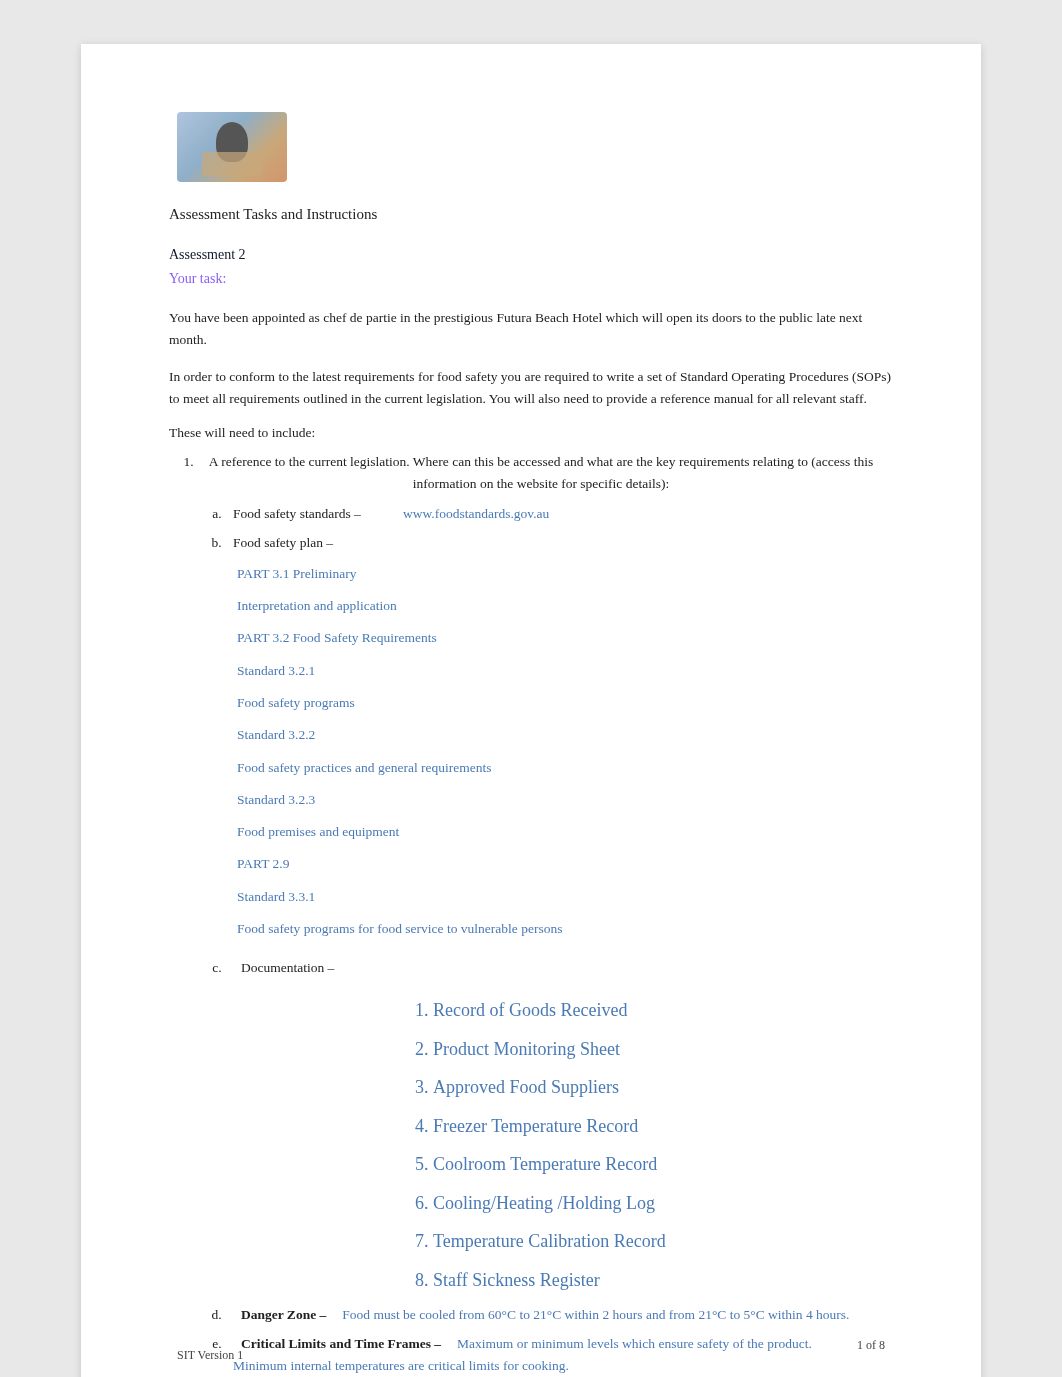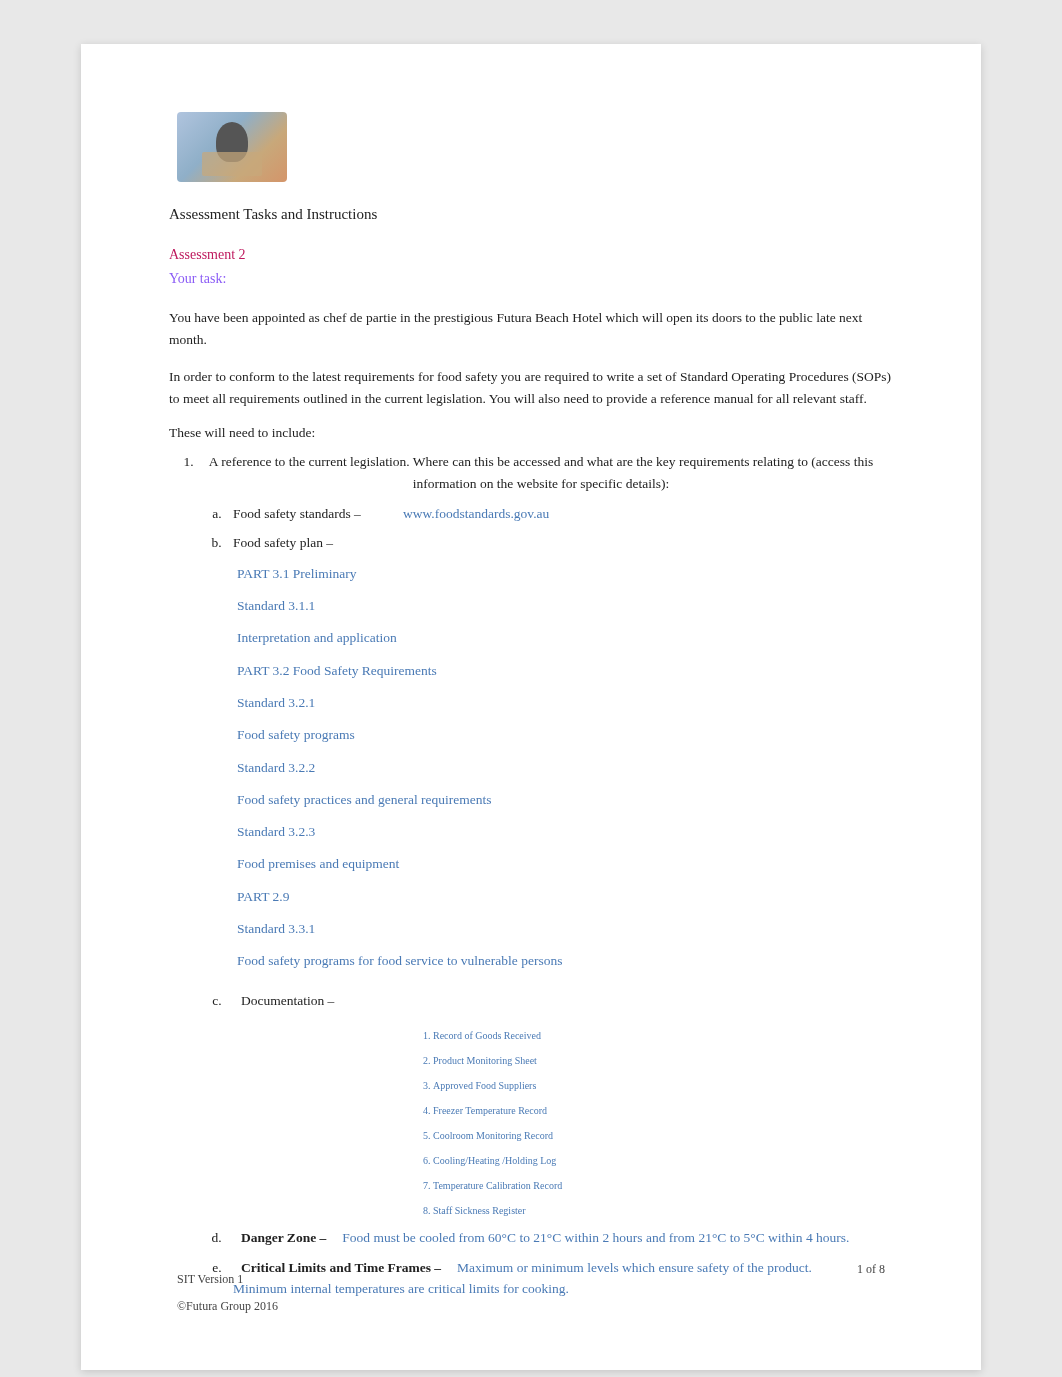--- a/index.html
+++ b/index.html
@@ -51,21 +51,21 @@
       border-radius: 2px;
     }
     h1.doc-title {
       font-size: 15px;
       font-weight: normal;
       color: #222;
       margin-bottom: 24px;
     }
     .assessment-label {
       font-size: 14px;
-      color: #be185d;
+      color: #0f172a;
       margin-bottom: 2px;
     }
     .your-task {
       font-size: 14px;
       color: #8b5cf6;
       margin-bottom: 20px;
     }
     p.body-text {
       font-size: 13.5px;
       color: #222;
@@ -113,21 +113,21 @@
     .food-plan-block div {
       color: #4a7ab5;
       font-size: 13.5px;
     }
     ol.doc-numbered {
       list-style-type: decimal;
       margin-left: 200px;
       margin-top: 4px;
     }
     ol.doc-numbered li {
-      font-size: 10px;
+      font-size: 18px;
       color: #4a7ab5;
       margin-bottom: 4px;
       line-height: 1.7;
     }
     .danger-zone-item {
       margin-bottom: 8px;
     }
     .danger-zone-item .label {
       font-weight: bold;
       color: #222;
@@ -188,21 +188,20 @@
         <li>
           <span>Food safety standards –</span>
           <span>&nbsp;</span>
           <span class="link-text" style="cursor:pointer;">www.foodstandards.gov.au</span>
         </li>
 
         <li>
           <span>Food safety plan –</span>
           <div class="food-plan-block">
             <div>PART 3.1 Preliminary</div>
-            <div>Standard 3.1.1</div>
             <div>Interpretation and application</div>
             <div>PART 3.2 Food Safety Requirements</div>
             <div>Standard 3.2.1</div>
             <div>Food safety programs</div>
             <div>Standard 3.2.2</div>
             <div>Food safety practices and general requirements</div>
             <div>Standard 3.2.3</div>
             <div>Food premises and equipment</div>
             <div>PART 2.9</div>
             <div>Standard 3.3.1</div>
@@ -212,21 +211,21 @@
 
         <li>
           <div class="documentation-line">
             <span>Documentation –</span>
           </div>
           <ol class="doc-numbered">
             <li>Record of Goods Received</li>
             <li>Product Monitoring Sheet</li>
             <li>Approved Food Suppliers</li>
             <li>Freezer Temperature Record</li>
-            <li>Coolroom Monitoring Record</li>
+            <li>Coolroom Temperature Record</li>
             <li>Cooling/Heating /Holding Log</li>
             <li>Temperature Calibration Record</li>
             <li>Staff Sickness Register</li>
           </ol>
         </li>
 
         <li>
           <div class="danger-zone-item">
             <span class="label item-label-bold">Danger Zone –</span><span class="value">Food must be cooled from 60°C to 21°C within 2 hours and from 21°C to 5°C within 4 hours.</span>
           </div>

